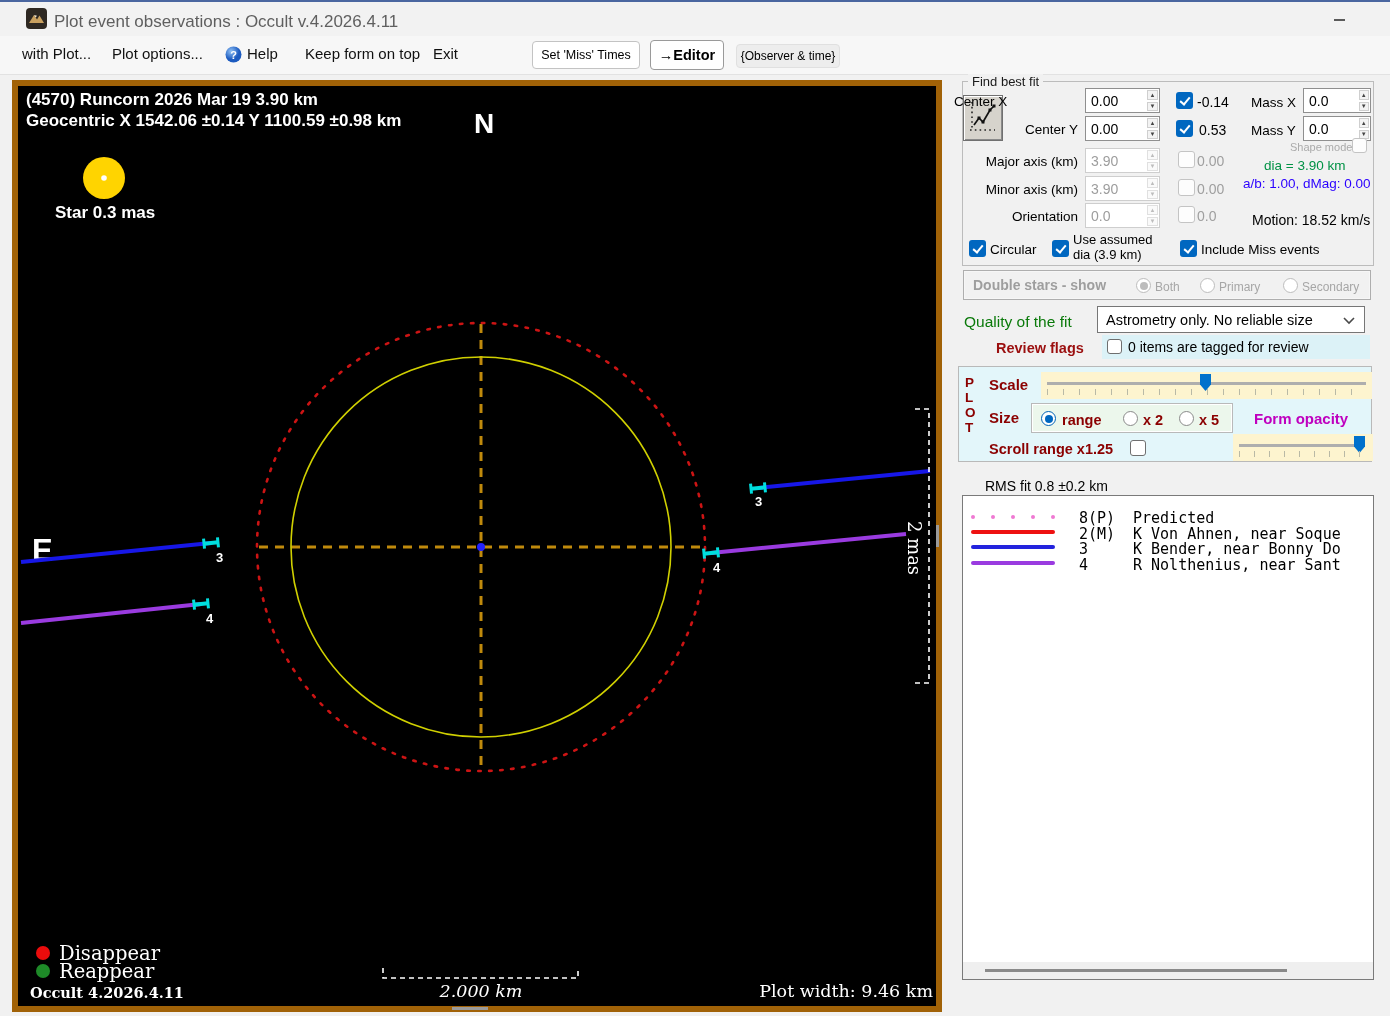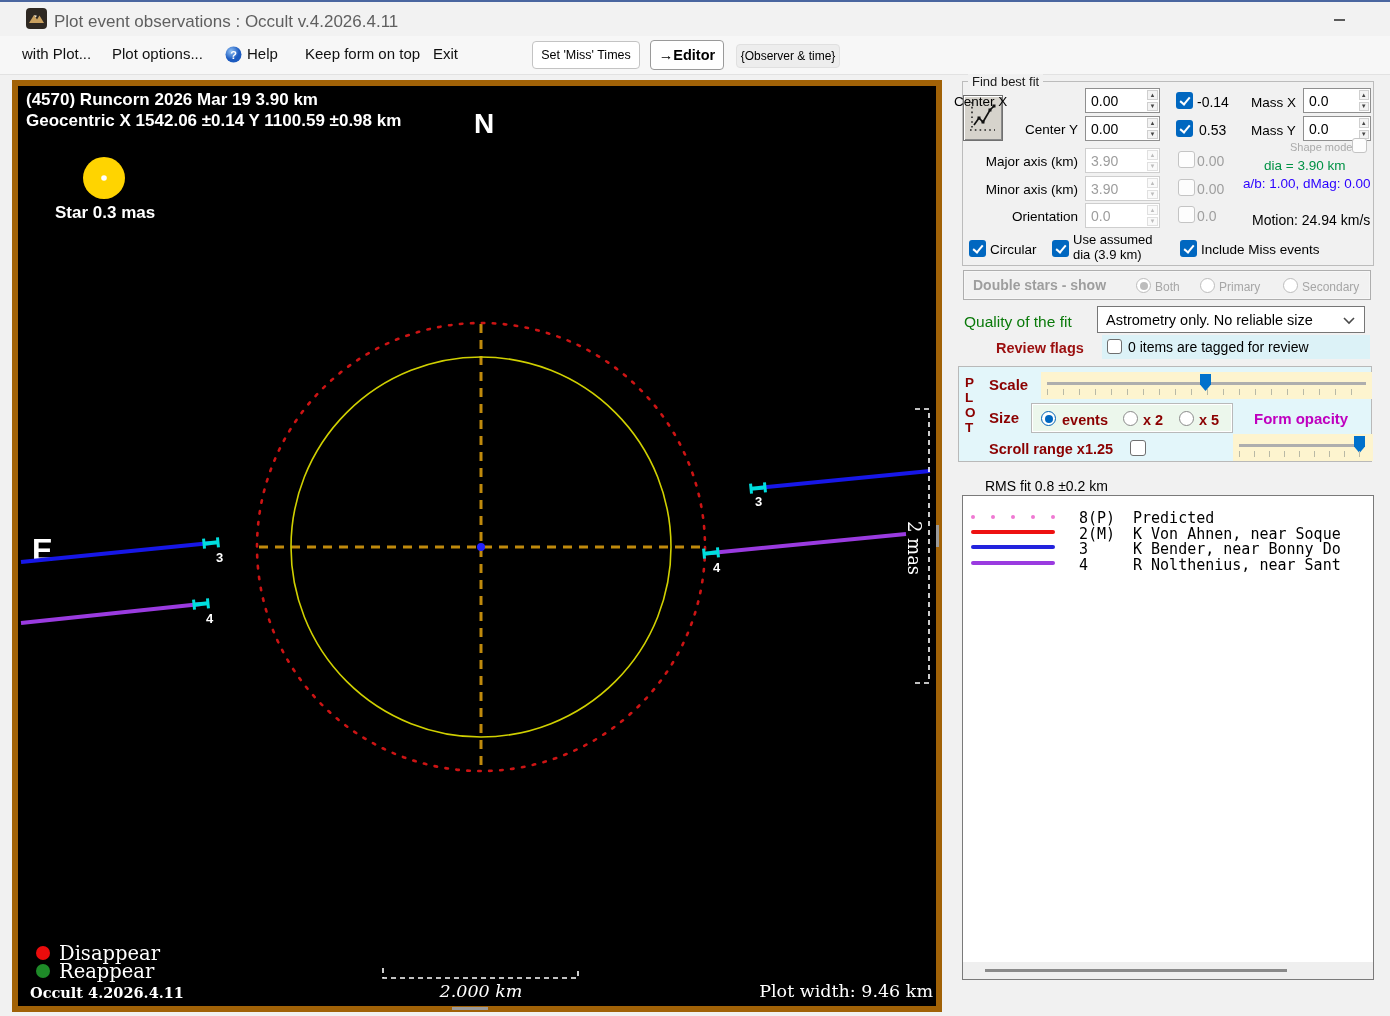--- a/index.html
+++ b/index.html
@@ -239,21 +239,21 @@
 <div class="lbl" style="left:958px;top:209px;width:120px;text-align:right">Orientation</div>
 <div class="spin dis" style="left:1085px;top:203px;width:75px">
   <input value="0.0" style="">
   <div class="btns">
       <div class="sb">▲</div>
       <div class="sb">▼</div>
     </div>
 </div>
 <div class="cb offdis" style="left:1178px;top:206px"></div>
 <div class="lbl" style="left:1197px;top:208px;font-size:14px;color:#9f9f9f">0.0</div>
-<div class="lbl" style="left:1252px;top:212px;font-size:14px">Motion: 24.94 km/s</div>
+<div class="lbl" style="left:1252px;top:212px;font-size:14px">Motion: 18.52 km/s</div>
 
 <div class="cb on" style="left:969px;top:240px"></div>
 <div class="lbl" style="left:990px;top:242px">Circular</div>
 <div class="cb on" style="left:1052px;top:240px"></div>
 <div class="lbl" style="left:1073px;top:233px;font-size:13px;line-height:14.5px;white-space:pre-line">Use assumed
 dia (3.9 km)</div>
 <div class="cb on" style="left:1180px;top:240px"></div>
 <div class="lbl" style="left:1201px;top:242px">Include Miss events</div>
 
 <div class="groupbox" style="left:963px;top:270px;width:406px;height:28px;border-color:#aeaeae;box-shadow:inset 0 0 0 1px #f6f6f6"></div>
@@ -287,21 +287,21 @@
   <div class="lbl darkred" style="left:30px;top:9px;font-size:15px">Scale</div>
   <div class="slider" style="left:82px;top:5px;width:331px;height:27px">
     <div class="track" style="left:6px;right:6px;top:10px"></div>
     <div class="thumb" style="left:159px;top:2px"></div>
     <div class="ticks" style="left:6px;top:17px;width:319px"></div>
   </div>
 
   <div class="lbl darkred" style="left:30px;top:42px;font-size:15px">Size</div>
   <div class="abs" style="left:72px;top:36px;width:202px;height:30px;background:#ecf7ec;border:1px solid #b9b9b9;box-shadow:inset 0 0 0 1px #fff;box-sizing:border-box">
     <div class="radio sel" style="left:9px;top:7px"></div>
-    <div class="lbl darkred" style="left:30px;top:8px;font-size:14.5px">events</div>
+    <div class="lbl darkred" style="left:30px;top:8px;font-size:14.5px">range</div>
     <div class="radio" style="left:91px;top:7px"></div>
     <div class="lbl darkred" style="left:111px;top:8px;font-size:14.5px">x 2</div>
     <div class="radio" style="left:147px;top:7px"></div>
     <div class="lbl darkred" style="left:167px;top:8px;font-size:14.5px">x 5</div>
   </div>
   <div class="lbl" style="left:295px;top:43px;font-size:15px;font-weight:bold;color:#bf00bf">Form opacity</div>
 
   <div class="lbl darkred" style="left:30px;top:74px;font-size:14.5px">Scroll range x1.25</div>
   <div class="cb off" style="left:171px;top:73px;width:16px;height:16px"></div>
   <div class="slider" style="left:274px;top:67px;width:140px;height:27px">

